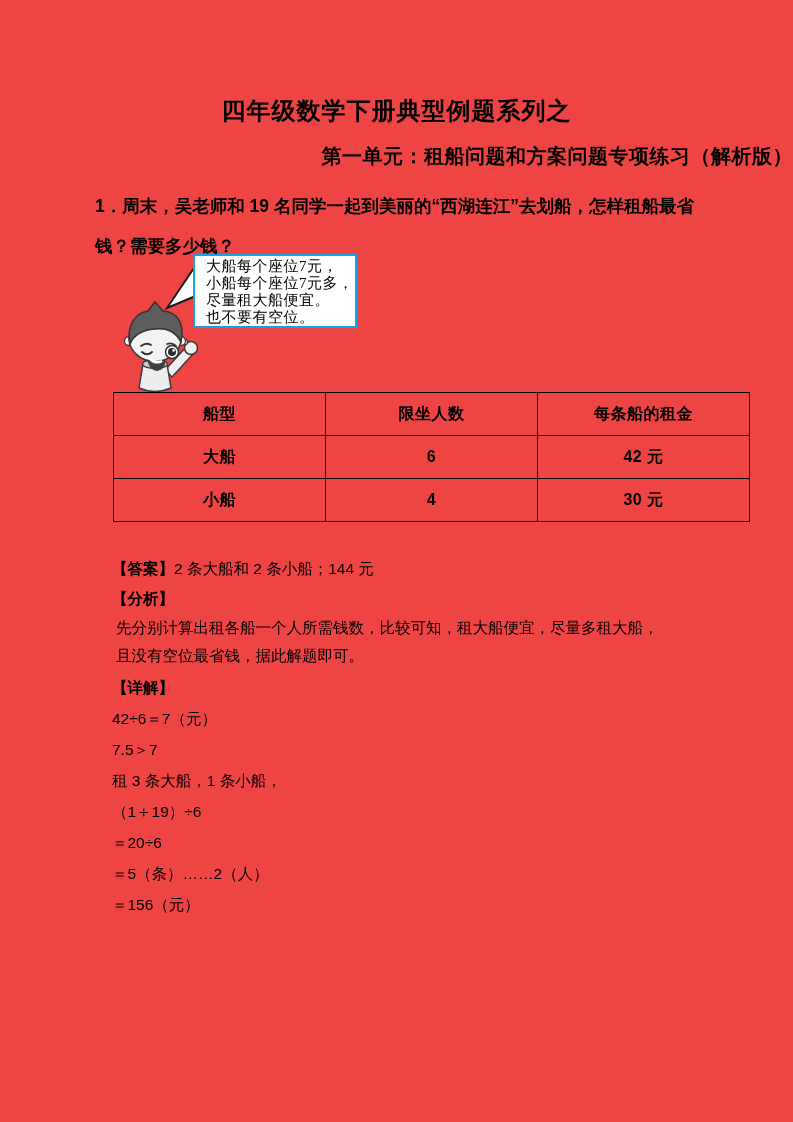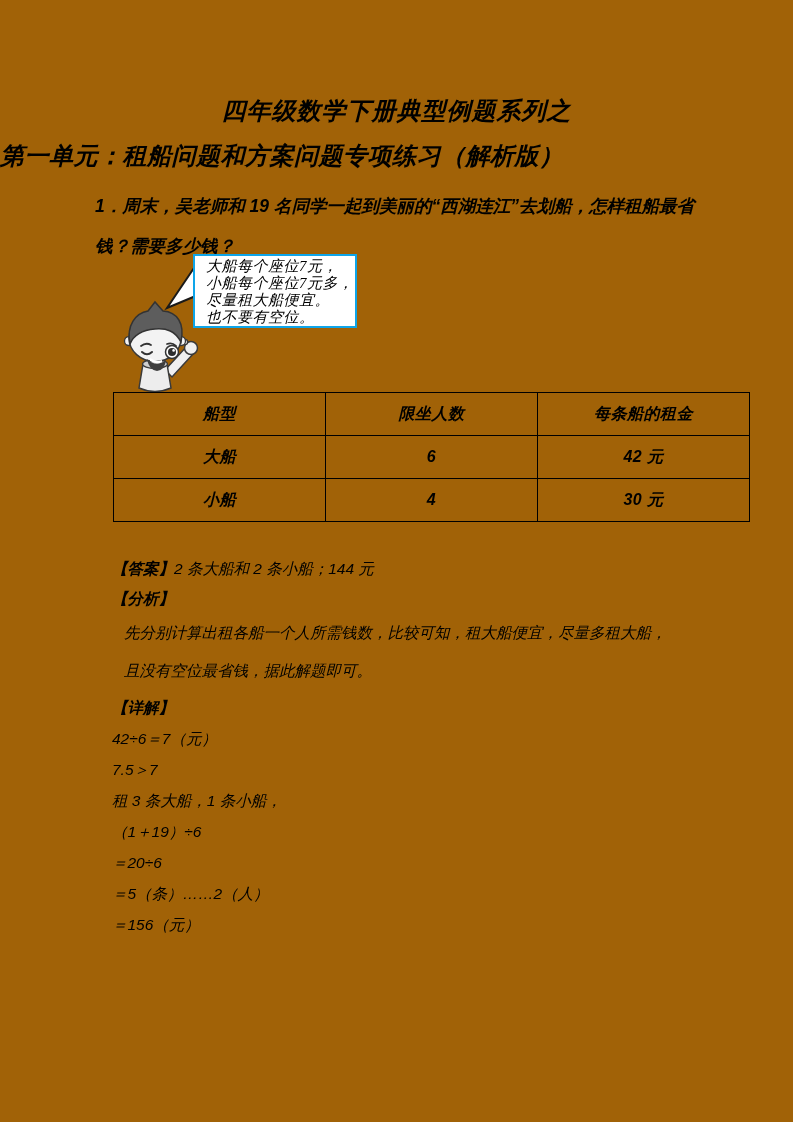--- a/index.html
+++ b/index.html
@@ -1,32 +1,31 @@
 <!DOCTYPE html>
 <html><head>
 <meta charset="utf-8">
 <style>
   html,body{margin:0;padding:0;background:#ffffff;}
   .page{
     position:relative;
     width:793px;height:1122px;
-    background:#a16207;color:#000;
+    background:#ef4444;color:#000;
     font-family:"Liberation Sans",sans-serif;
     overflow:hidden;
-    font-style:italic;
   }
   .doc-title{
     margin:96px 0 0 0;
     font-size:24px;font-weight:700;line-height:30px;
     text-align:center;letter-spacing:1px;
   }
   .doc-subtitle{
     margin:15px 0 0 0;
-    font-size:24px;font-weight:700;line-height:30px;
-    text-align:left;letter-spacing:0.5px;
+    font-size:20px;font-weight:700;line-height:30px;
+    text-align:right;letter-spacing:0.5px;
   }
   .problem{
     margin:15px 0 0 95px;
     width:610px;
     font-size:17.5px;font-weight:600;line-height:40px;
     text-align:left;
   }
   .illustration{
     position:relative;
     margin:-14px 0 0 95px;
@@ -49,21 +48,21 @@
     width:637px;
   }
   .boat-table th,.boat-table td{
     border:1.5px solid #000;
     height:40px;text-align:center;vertical-align:middle;
     font-size:16px;font-weight:600;letter-spacing:0.5px;
   }
   .body-block{margin:32px 0 0 112px;font-size:15.5px;}
   .t-line{margin:0;line-height:30px;}
   .bold{font-weight:700;}
-  .analysis-p{margin:0 0 3px 12px;width:550px;line-height:38px;}
+  .analysis-p{margin:0 0 3px 4px;width:550px;line-height:28px;}
   .math-line{line-height:31px;}
 </style>
 </head>
 <body>
 
 <div class="page">
 
   <h1 class="doc-title">四年级数学下册典型例题系列之</h1>
   <h2 class="doc-subtitle">第一单元：租船问题和方案问题专项练习（解析版）</h2>
 

